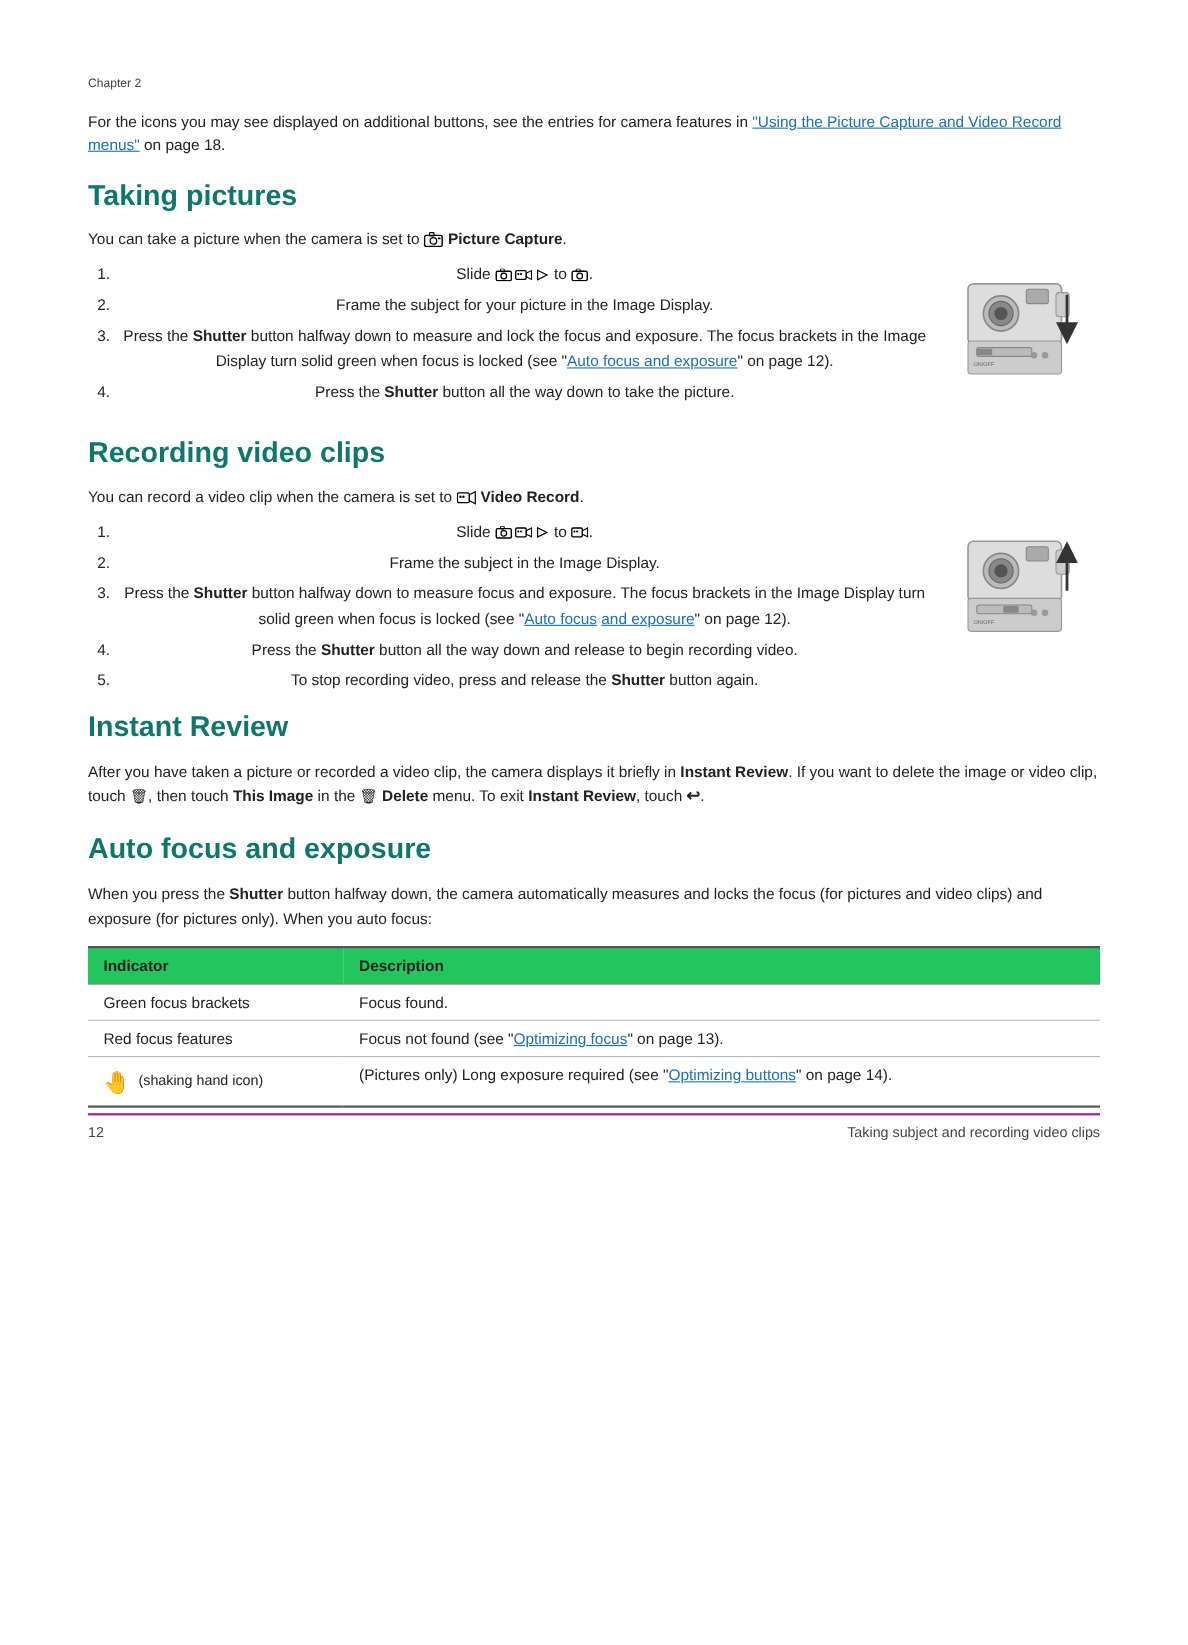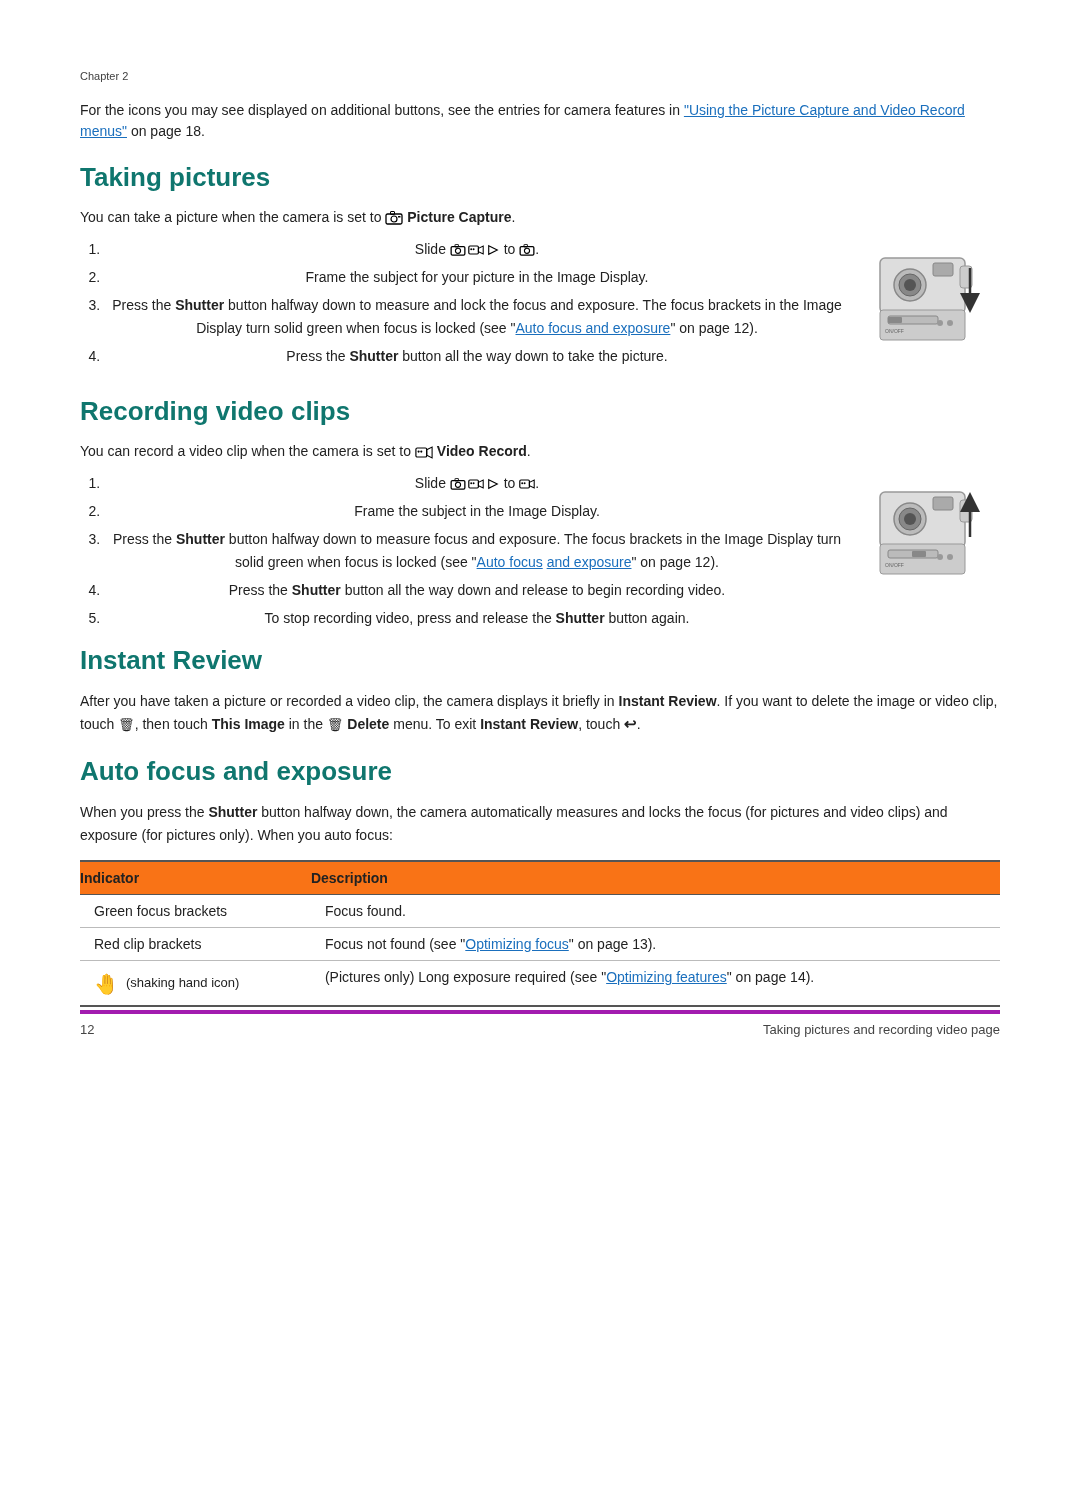--- a/index.html
+++ b/index.html
@@ -89,24 +89,24 @@
       margin-bottom: 14px;
     }
     
     table.indicator-table {
       width: 100%;
       border-collapse: collapse;
       margin-top: 14px;
       font-size: 14px;
     }
     table.indicator-table th {
-      background: #f97316;
+      background: #22c55e;
       font-weight: bold;
       text-align: left;
-      padding: 8px 0;
+      padding: 8px 14px;
       border-top: 2px solid #555;
       border-bottom: 1px solid #555;
     }
     table.indicator-table td {
       padding: 8px 14px;
       border-bottom: 1px solid #bbb;
       vertical-align: top;
     }
     table.indicator-table tr:last-child td {
       border-bottom: 2px solid #555;
@@ -118,21 +118,21 @@
     .footer {
       position: absolute;
       bottom: 30px;
       left: 80px;
       right: 80px;
       display: flex;
       justify-content: space-between;
       align-items: center;
       font-size: 13px;
       color: #444;
-      border-top: 4px solid #a21caf;
+      border-top: 2px solid #a21caf;
       padding-top: 8px;
     }
     
     .slide-icons {
       display: inline-flex;
       align-items: center;
       gap: 2px;
       vertical-align: middle;
       font-size: 14px;
     }
@@ -335,39 +335,39 @@
           <th><span>Indicator</span></th>
           <th><span>Description</span></th>
         </tr>
       </thead>
       <tbody>
         <tr>
           <td><span>Green focus brackets</span></td>
           <td><span>Focus found.</span></td>
         </tr>
         <tr>
-          <td><span>Red clip brackets</span></td>
+          <td><span>Red focus features</span></td>
           <td>
             Focus not found (see "<a href="#">Optimizing focus</a>" on page 13).
           </td>
         </tr>
         <tr>
           <td>
             
             <svg width="28" height="28" viewBox="0 0 28 28" style="vertical-align:middle;">
               <text x="0" y="22" font-size="20">🤚</text>
             </svg>
             <span style="font-size:13px;"> (shaking hand icon)</span>
           </td>
           <td>
-            (Pictures only) Long exposure required (see "<a href="#">Optimizing features</a>" on page 14).
+            (Pictures only) Long exposure required (see "<a href="#">Optimizing buttons</a>" on page 14).
           </td>
         </tr>
       </tbody>
     </table>
   </div>
 
   <div class="footer">
     <span>12</span>
-    <span>Taking pictures and recording video page</span>
+    <span>Taking subject and recording video clips</span>
   </div>
 
 </div>
 
 </body></html>

